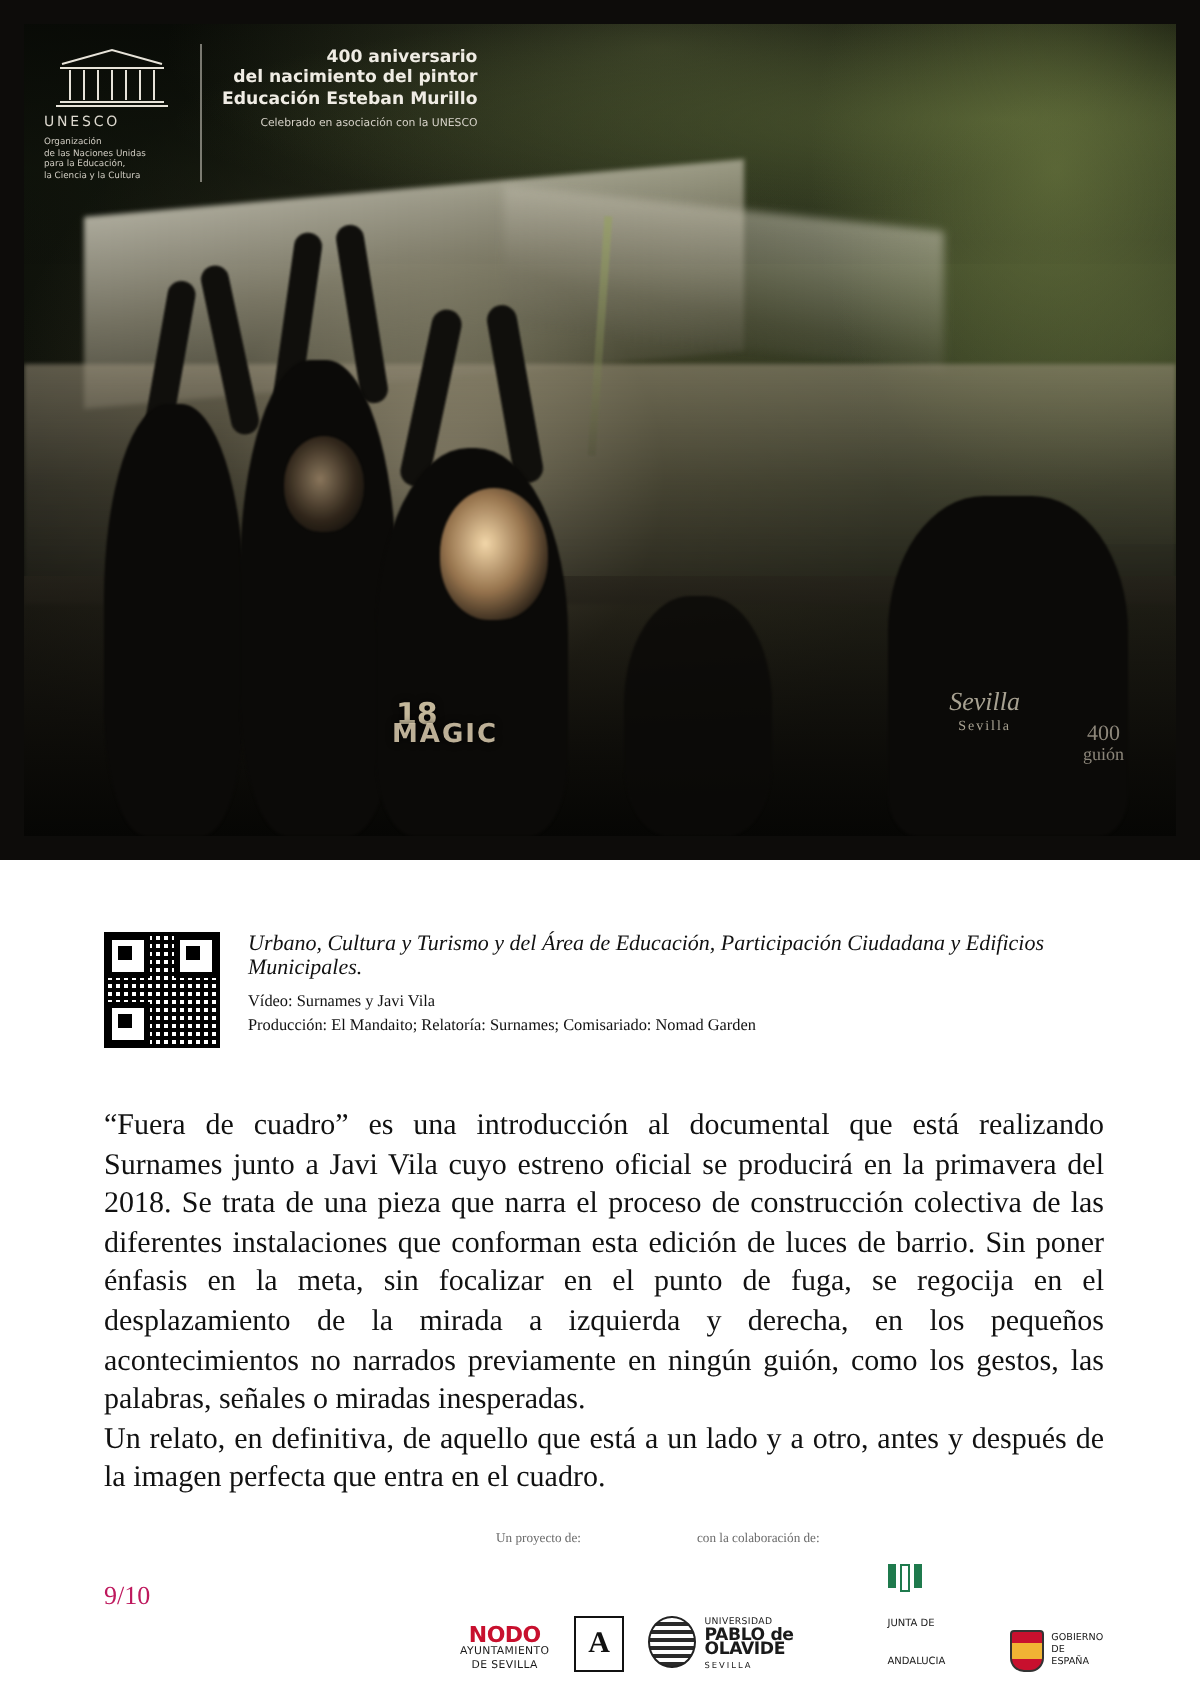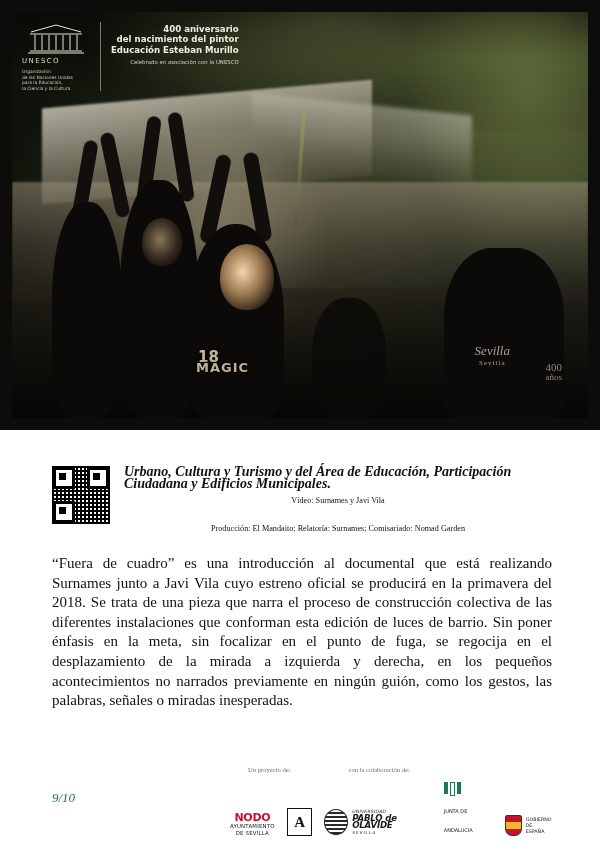--- a/index.html
+++ b/index.html
@@ -319,33 +319,31 @@
     margin: 0 0 1px 0;
   }
   .subtitle {
     font-size: 11.5px;
     line-height: 14px;
     margin: 0;
   }
   .subtitle .ital { font-style: italic; font-weight: bold; }
   .subtitle .reg { font-style: italic; }
   .credit-line {
-    font-size: 14px;
+    font-size: 11px;
     line-height: 12px;
     font-style: italic;
     margin: 0;
-    font-weight: bold;
   }
   .credit-small {
     font-size: 8.2px;
     line-height: 12px;
     margin: 5px 0 0 0;
-    text-align: center;
-  }
-  .credit-small.second { margin-top: 16px; }
+  }
+  .credit-small.second { margin-top: 0; }
 
   .body-copy {
     position: absolute;
     left: 52px;
     top: 124px;
     width: 500px;
     font-size: 15px;
     line-height: 19.6px;
     text-align: justify;
     text-justify: inter-word;
@@ -402,21 +400,21 @@
     letter-spacing: 0.2px;
   }
   .logo-a {
     width: 26px; height: 26px;
     border: 1.4px solid #111;
     display: flex; align-items: center; justify-content: center;
     font-size: 15px; font-weight: bold;
     font-family: "Liberation Serif", serif;
   }
   .logo-upo {
-    display: flex; align-items: center; gap: 4px; font-style: italic;
+    display: flex; align-items: flex-start; gap: 4px;
   }
   .logo-upo .globe {
     width: 24px; height: 24px;
     border-radius: 50%;
     background: repeating-linear-gradient(0deg, #2a2a2a 0 2px, #ffffff 2px 4px);
     border: 1.2px solid #222;
   }
   .logo-upo .upo-text { text-align: left; line-height: 7px; }
   .logo-upo .upo-text .t1 { font-size: 4.6px; letter-spacing: .2px; }
   .logo-upo .upo-text .t2 { font-size: 8.6px; font-weight: bold; letter-spacing: -0.2px; }
@@ -438,23 +436,22 @@
     border-radius: 2px 2px 7px 7px;
     border: 1px solid #333;
   }
   .logo-gob .gt { font-size: 4.8px; line-height: 6px; text-align: left; }
 
   .page-number {
     position: absolute;
     left: 52px;
     top: 360px;
     font-family: "Liberation Serif", serif;
-    font-style: italic;
     font-size: 13px;
-    color: #0f766e;
+    color: #be185d;
   }
 </style>
 </head>
 <body>
 
 <div class="page">
 
   <div class="hero">
     <div class="hero-photo">
       <div class="veg"></div>
@@ -482,21 +479,21 @@
 
       <div class="shirt-num">18</div>
       <div class="shirt-text">MAGIC</div>
 
       <div class="hero-signature">
         <span>Sevilla</span>
         <small>Sevilla</small>
       </div>
       <div class="hero-400">
         <b>400</b>
-        <span>años</span>
+        <span>guión</span>
       </div>
     </div>
 
     <div class="unesco">
       <div class="unesco-logo">
         <div class="unesco-temple">
           <svg width="62" height="34" viewBox="0 0 62 34">
             <g stroke="#e7e3d9" stroke-width="1" fill="none">
               <path d="M6 10 L31 3 L56 10"></path>
               <line x1="5" y1="12" x2="57" y2="12"></line>
@@ -541,20 +538,21 @@
       </div>
       <div class="credit-text">
         <p class="credit-line">Urbano, Cultura y Turismo y del Área de Educación, Participación Ciudadana y Edificios Municipales.</p>
         <p class="credit-small">Vídeo: Surnames y Javi Vila</p>
         <p class="credit-small second">Producción: El Mandaito; Relatoría: Surnames; Comisariado: Nomad Garden</p>
       </div>
     </div>
 
     <div class="body-copy">
       <p>“Fuera de cuadro” es una introducción al documental que está realizando Surnames junto a Javi Vila  cuyo estreno oficial se producirá en la primavera del 2018. Se trata de una pieza que narra el proceso de construcción colectiva de las diferentes instalaciones que conforman esta edición de luces de barrio.  Sin poner énfasis en la meta, sin focalizar en el punto de fuga, se regocija en el desplazamiento de la mirada a izquierda y derecha, en los pequeños acontecimientos no narrados previamente en ningún guión, como los gestos, las palabras, señales o miradas inesperadas.</p>
+      <p>Un relato, en definitiva, de aquello que está a un lado y a otro, antes y después de la imagen perfecta que entra en el cuadro.</p>
     </div>
 
 
     <div class="sponsors">
       <div class="sponsor-labels">
         <span class="a">Un proyecto de:</span>
         <span class="b">con la colaboración de:</span>
       </div>
       <div class="sponsor-row">
 

